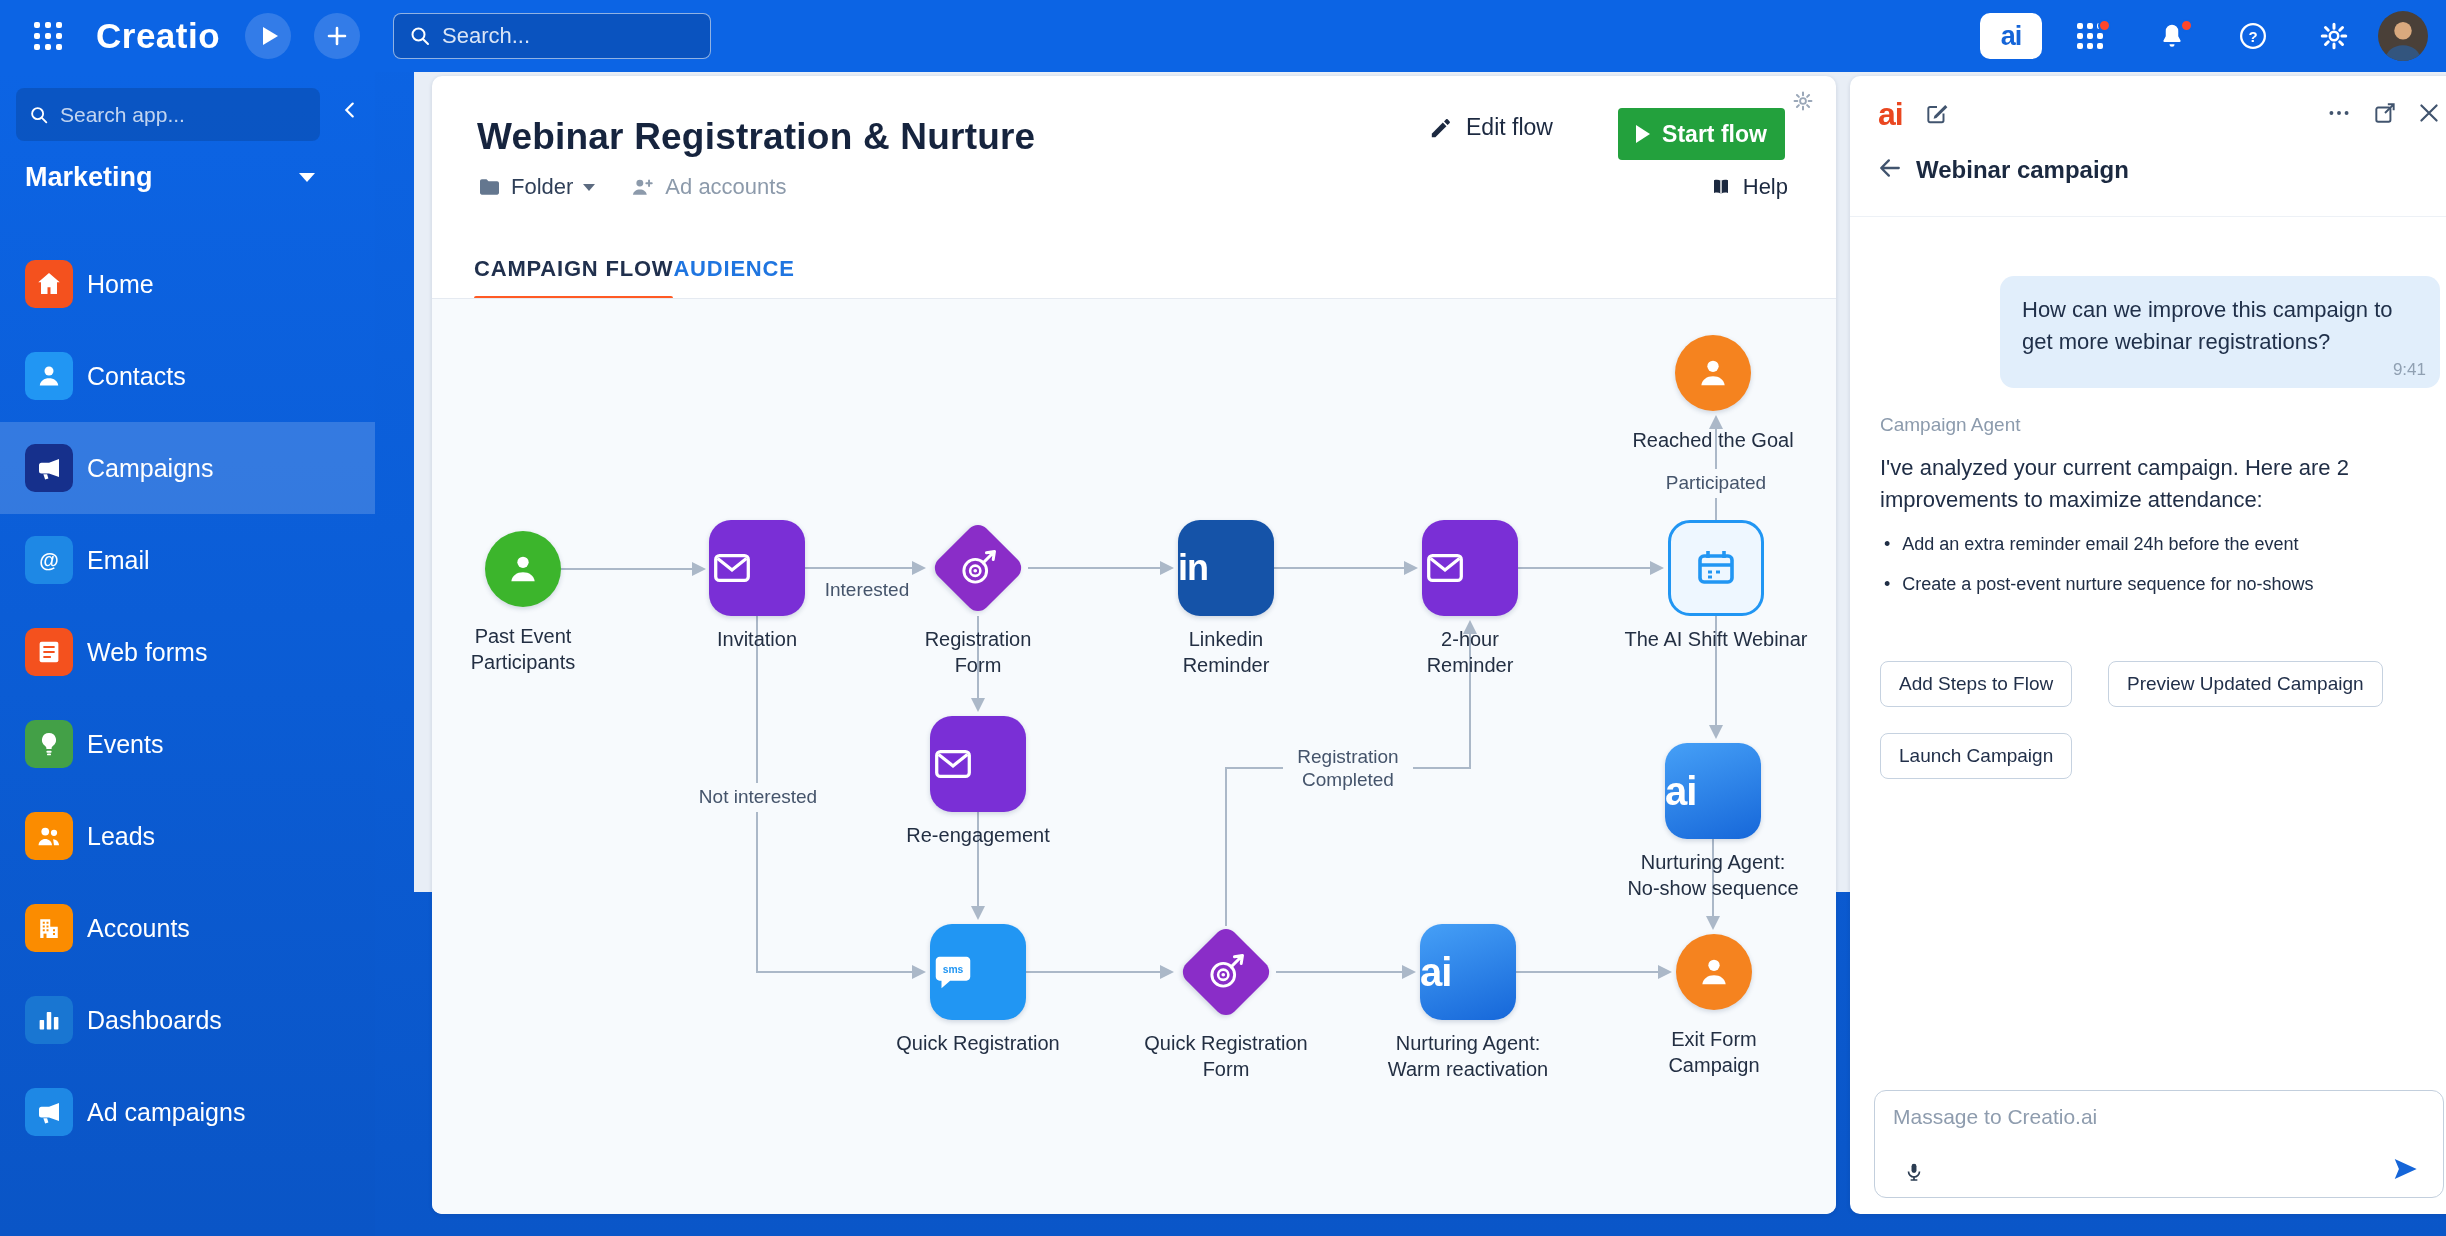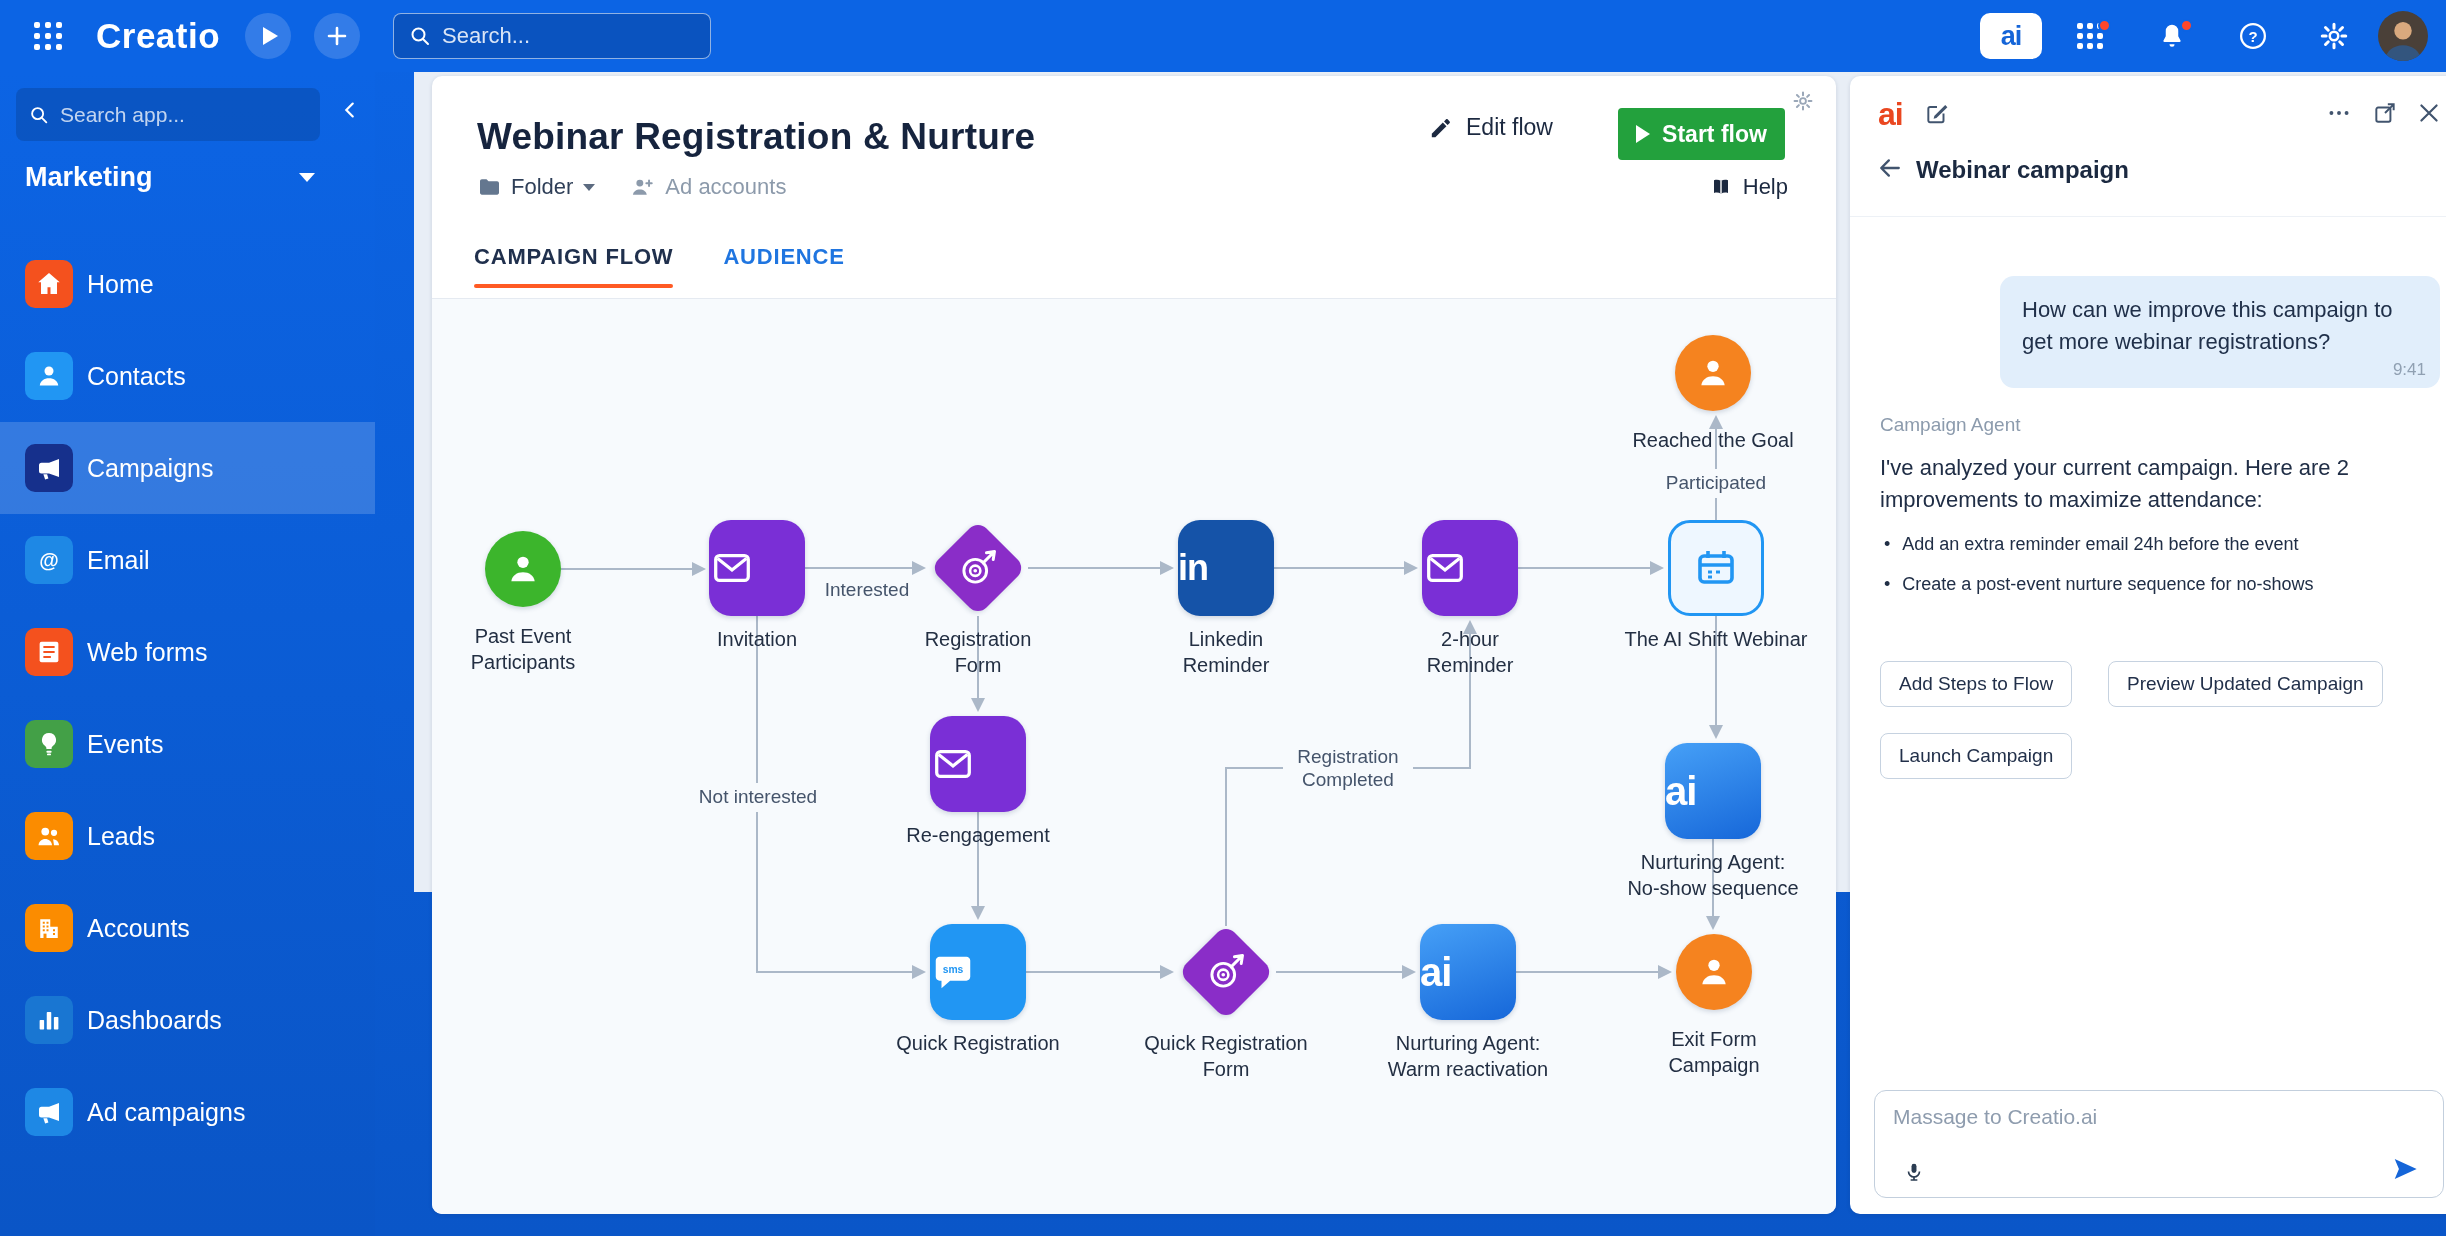--- a/index.html
+++ b/index.html
@@ -45,21 +45,21 @@
   .folder-row { position:absolute; left:45px; top:98px; display:flex; align-items:center; gap:10px; }
   .folder-row .txt { font-size:22px; color:#2f3f58; }
   .caret-down { width:0; height:0; border-left:6px solid transparent; border-right:6px solid transparent; border-top:7px solid #5c6b80; }
   .muted { color:#8c9aab !important; }
   .edit-flow { position:absolute; left:996px; top:38px; display:flex; align-items:center; gap:12px; cursor:pointer; }
   .edit-flow span { font-size:23px; color:#1c2940; font-weight:500; }
   .start-flow { position:absolute; left:1186px; top:32px; width:167px; height:52px; border:none; border-radius:4px; color:#fff; font-size:23px; font-weight:600; font-family:inherit; display:flex; align-items:center; justify-content:center; gap:12px; cursor:pointer; }
   .sf-tri { width:0; height:0; border-left:14px solid #fff; border-top:9px solid transparent; border-bottom:9px solid transparent; }
   .help-row { position:absolute; right:48px; top:98px; display:flex; align-items:center; gap:10px; cursor:pointer; }
   .help-row span { font-size:22px; color:#1c2940; }
-  .tabs { position:absolute; left:42px; top:168px; display:flex; gap:50px; }
+  .tabs { position:absolute; left:42px; top:180px; display:flex; }
   .tab { position:relative; padding-bottom:18px; font-size:22px; letter-spacing:.8px; cursor:pointer; }
   .tab.active { color:#20304d; font-weight:700; }
   .tab.active::after { content:""; position:absolute; left:0; right:0; bottom:0; height:4px; background:#ff5a24; border-radius:2px; }
   .tab.inactive { color:#1f75e0; font-weight:600; }
   .card-divider { position:absolute; left:0; top:222px; width:1404px; height:1px; background:#e5eaf1; }
   
   .canvas { position:absolute; left:0; top:223px; width:1404px; height:915px; background:#f7fafd; border-radius:0 0 10px 10px; overflow:hidden; }
   .edges { position:absolute; left:0; top:0; }
   .node-sq { position:absolute; width:96px; height:96px; border-radius:22px; display:flex; align-items:center; justify-content:flex-start; z-index:2; cursor:pointer; box-shadow:0 2px 5px rgba(30,50,90,.18); }
   .node-outline { position:absolute; width:96px; height:96px; border-radius:22px; background:#eef7ff; border:3px solid #2196f3; display:flex; align-items:center; justify-content:center; z-index:2; cursor:pointer; }

